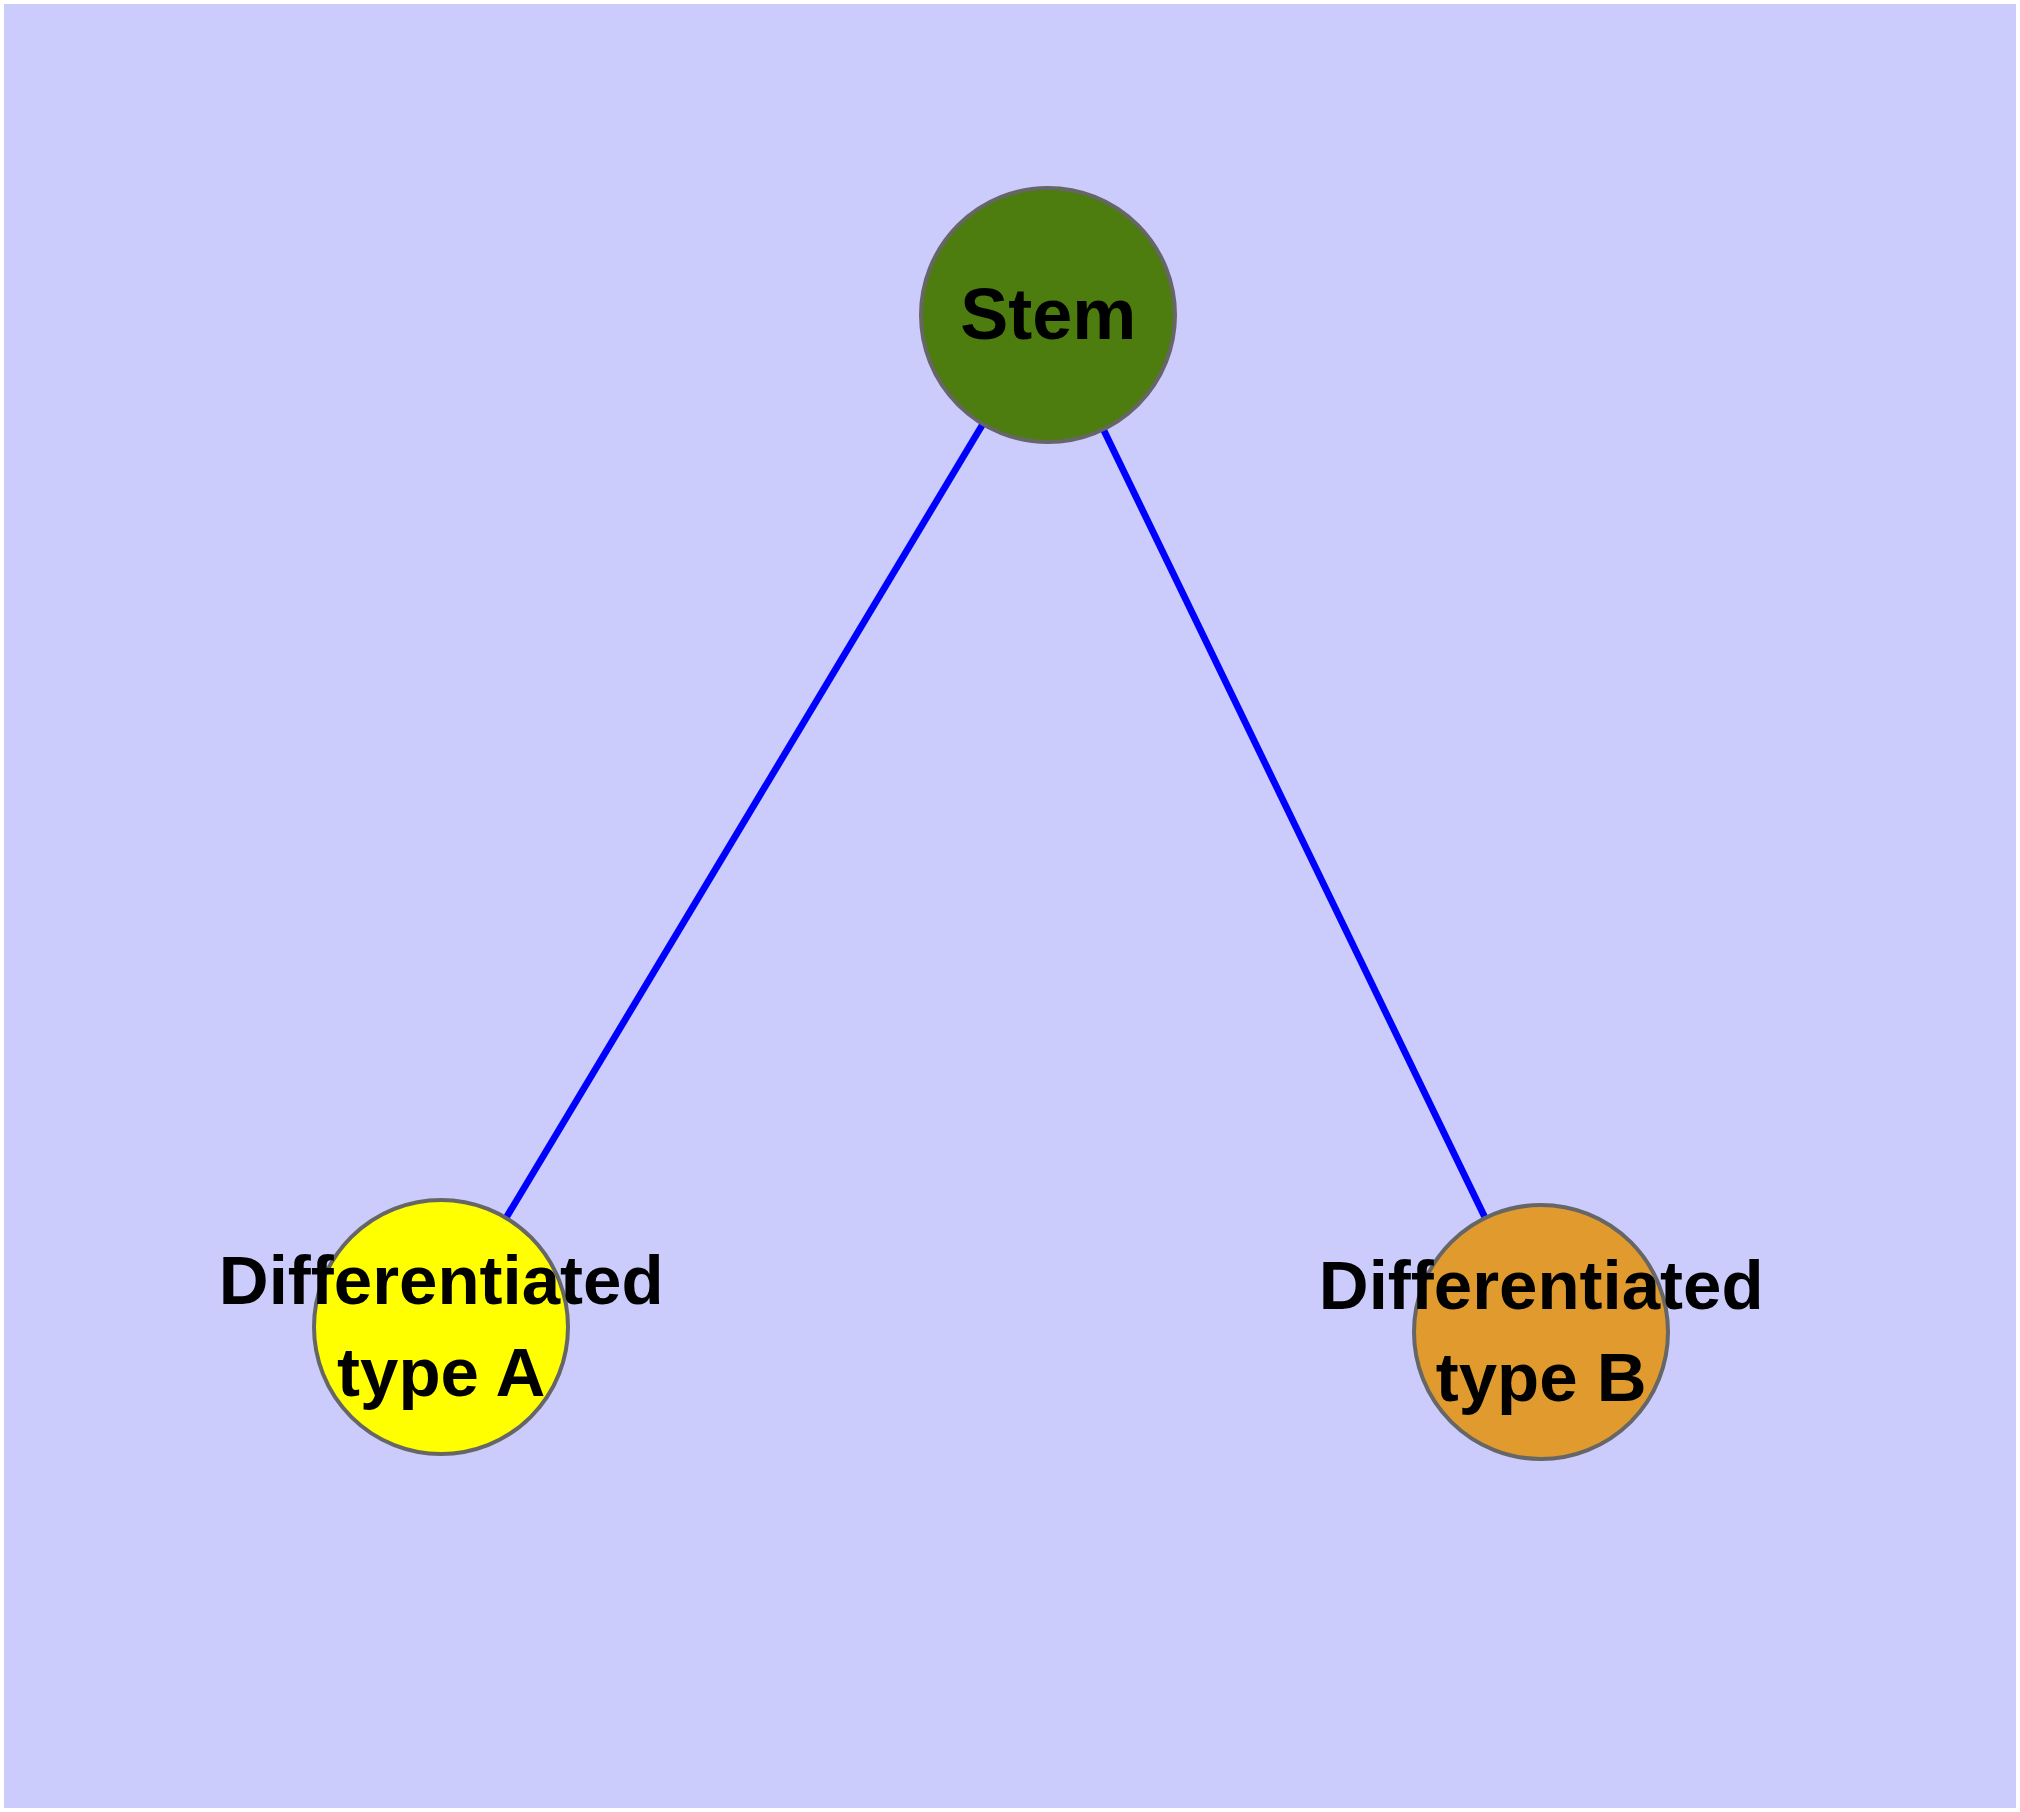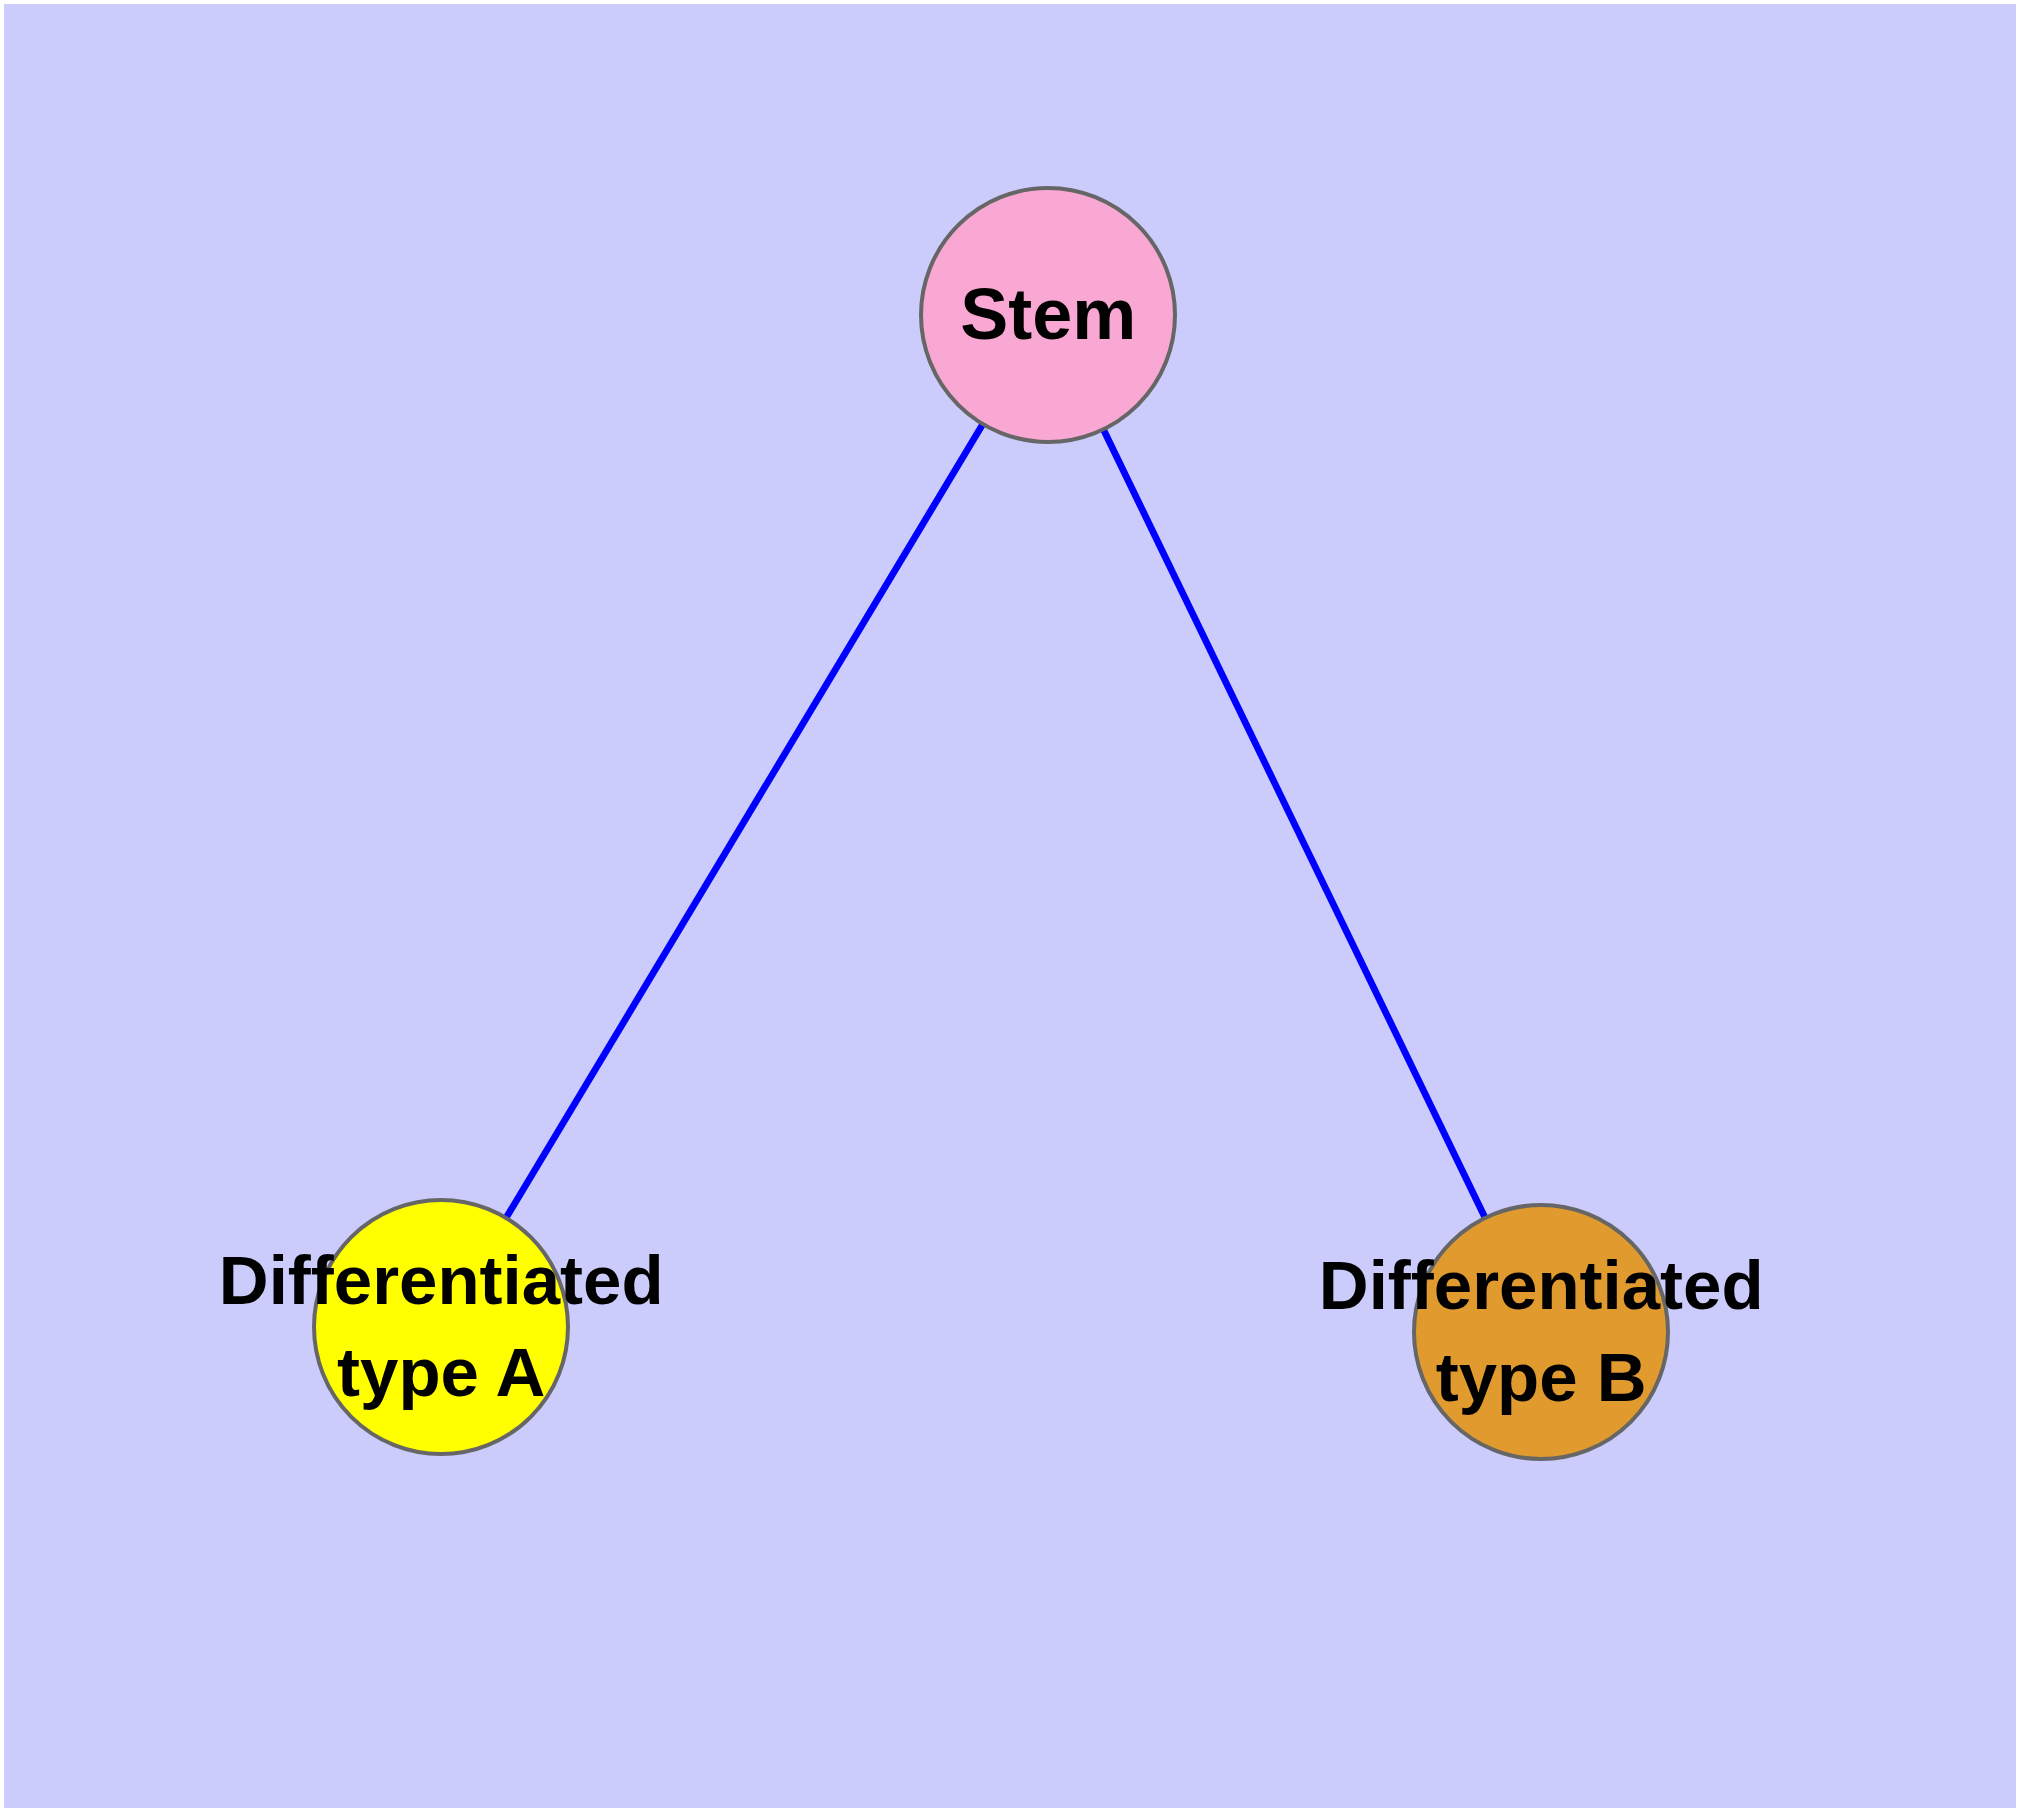--- a/index.html
+++ b/index.html
@@ -81,21 +81,21 @@
 <div id="canvas-root">
   <div id="graph-canvas" style="background: rgb(204, 204, 252);">
 
     <svg id="edge-layer" viewBox="0 0 2374 2128" width="2012" height="1804" xmlns="http://www.w3.org/2000/svg">
       <line id="edge-0" x1="1232" y1="367" x2="515" y2="1561" stroke="#0000ff" stroke-width="8" stroke-linecap="butt"></line>
       <line id="edge-1" x1="1232" y1="367" x2="1813" y2="1567" stroke="#0000ff" stroke-width="8" stroke-linecap="butt"></line>
     </svg>
 
     <div id="node-layer">
 
-      <div class="graph-node" id="node-stem" style="left: 915px; top: 182px; width: 258px; height: 258px; background: #f9a8d4; border-color: rgb(102, 102, 102); border-width: 4.2px;">
+      <div class="graph-node" id="node-stem" style="left: 915px; top: 182px; width: 258px; height: 258px; background: #4d7c0f; border-color: rgb(102, 102, 102); border-width: 4.2px;">
         <div class="node-label" id="label-stem" style="font-size: 72px; color: rgb(0, 0, 0);">Stem</div>
       </div>
 
       <div class="graph-node" id="node-diff_a" style="left: 308px; top: 1194px; width: 258px; height: 258px; background: rgb(255, 255, 0); border-color: rgb(102, 102, 102); border-width: 4.2px;">
         <div class="node-label" id="label-diff_a" style="font-size: 69px; color: rgb(0, 0, 0);">Differentiated
 type A</div>
       </div>
 
       <div class="graph-node" id="node-diff_b" style="left: 1408px; top: 1199px; width: 258px; height: 258px; background: rgb(224, 154, 46); border-color: rgb(102, 102, 102); border-width: 4.2px;">
         <div class="node-label" id="label-diff_b" style="font-size: 69px; color: rgb(0, 0, 0);">Differentiated

